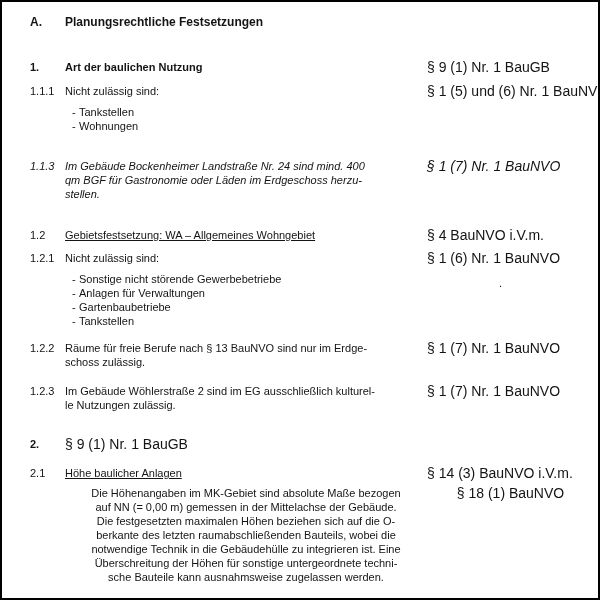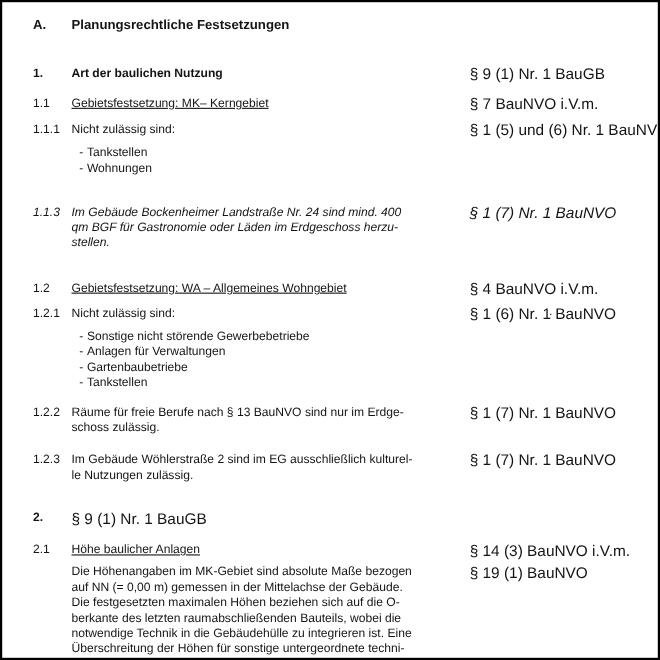--- a/index.html
+++ b/index.html
@@ -55,45 +55,40 @@
   }
   .mt30 { margin-top: 30px; }
   .mt27 { margin-top: 27px; }
   .mt25 { margin-top: 25px; }
   .mt15 { margin-top: 15px; }
   .mt13 { margin-top: 13px; }
   .mt11 { margin-top: 26px; font-style: italic; }
   .mt10 { margin-top: 10px; justify-content: space-between; }
   .mt9  { margin-top: 9px; }
   .mt7  { margin-top: 7px; }
-  .mt6  { margin-top: 6px; }
+  .mt6  { margin-top: 6px; text-align: center; }
 </style>
 </head>
 <body>
 
 <div class="page">
   <div class="content">
 
     <div class="row title-row">
       <div class="num">A.</div>
       <div class="body">Planungsrechtliche Festsetzungen</div>
       <div class="ref"></div>
     </div>
 
     <div class="row b mt30">
       <div class="num">1.</div>
       <div class="body">Art der baulichen Nutzung</div>
       <div class="ref">§ 9 (1) Nr. 1 BauGB</div>
     </div>
 
-    <div class="row u mt13">
-      <div class="num">1.1</div>
-      <div class="body">Gebietsfestsetzung: MK– Kerngebiet</div>
-      <div class="ref">§ 7 BauNVO i.V.m.</div>
-    </div>
 
     <div class="row mt10">
       <div class="num">1.1.1</div>
       <div class="body">Nicht zulässig sind:</div>
       <div class="ref">§ 1 (5) und (6) Nr. 1 BauNVO</div>
     </div>
 
     <div class="row mt7">
       <div class="num"></div>
       <div class="body bullets">
@@ -179,19 +174,19 @@
 
     <div class="row mt6">
       <div class="num"></div>
       <div class="body">Die Höhenangaben im MK-Gebiet sind absolute Maße bezogen
 auf NN (= 0,00 m) gemessen in der Mittelachse der Gebäude.
 Die festgesetzten maximalen Höhen beziehen sich auf die O-
 berkante des letzten raumabschließenden Bauteils, wobei die
 notwendige Technik in die Gebäudehülle zu integrieren ist. Eine
 Überschreitung der Höhen für sonstige untergeordnete techni-
 sche Bauteile kann ausnahmsweise zugelassen werden.</div>
-      <div class="ref">§ 19 (1) BauNVO</div>
+      <div class="ref">§ 18 (1) BauNVO</div>
     </div>
 
   </div>
 
   <span class="artifact-dot">.</span>
 </div>
 
 </body></html>

